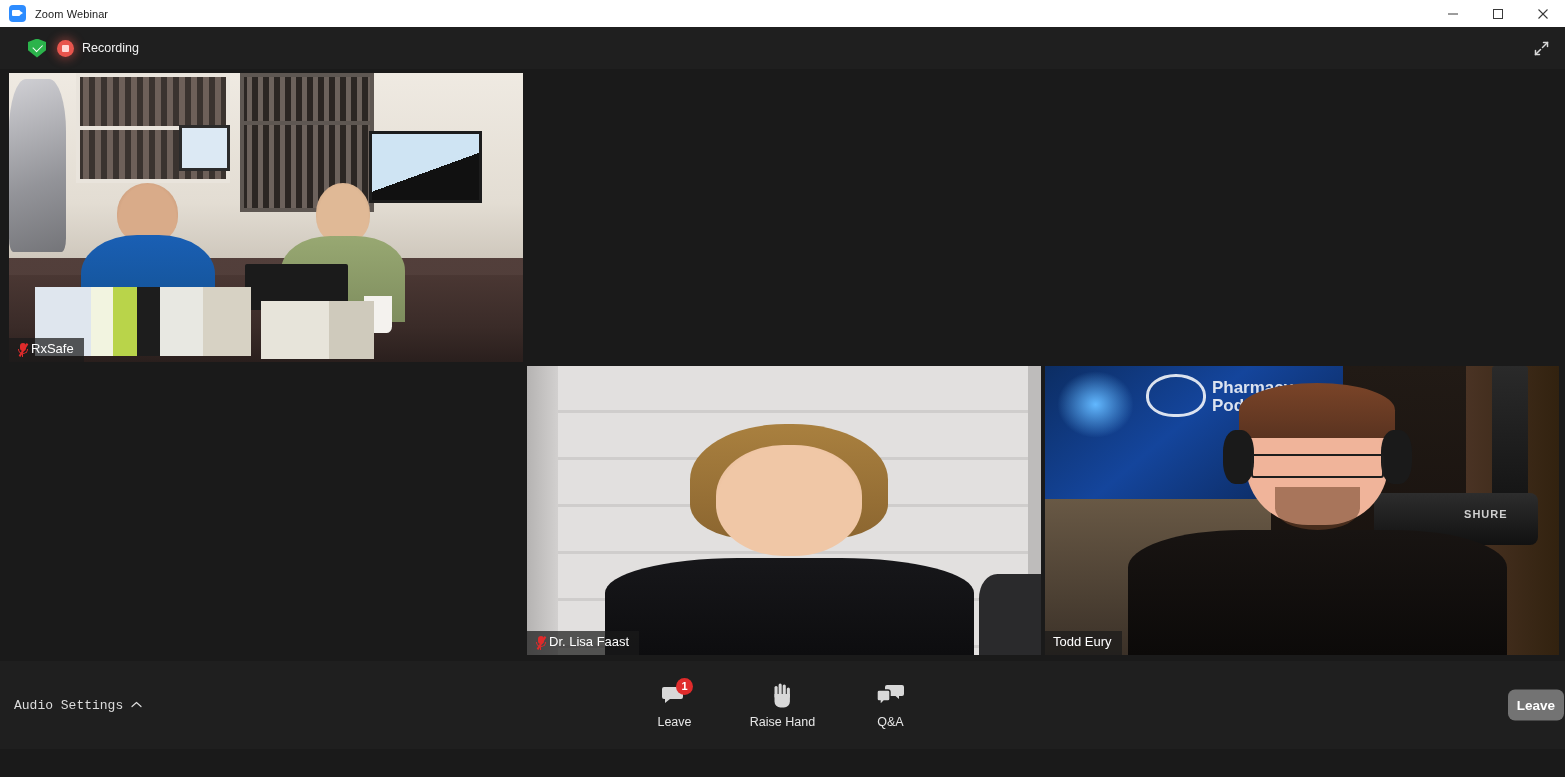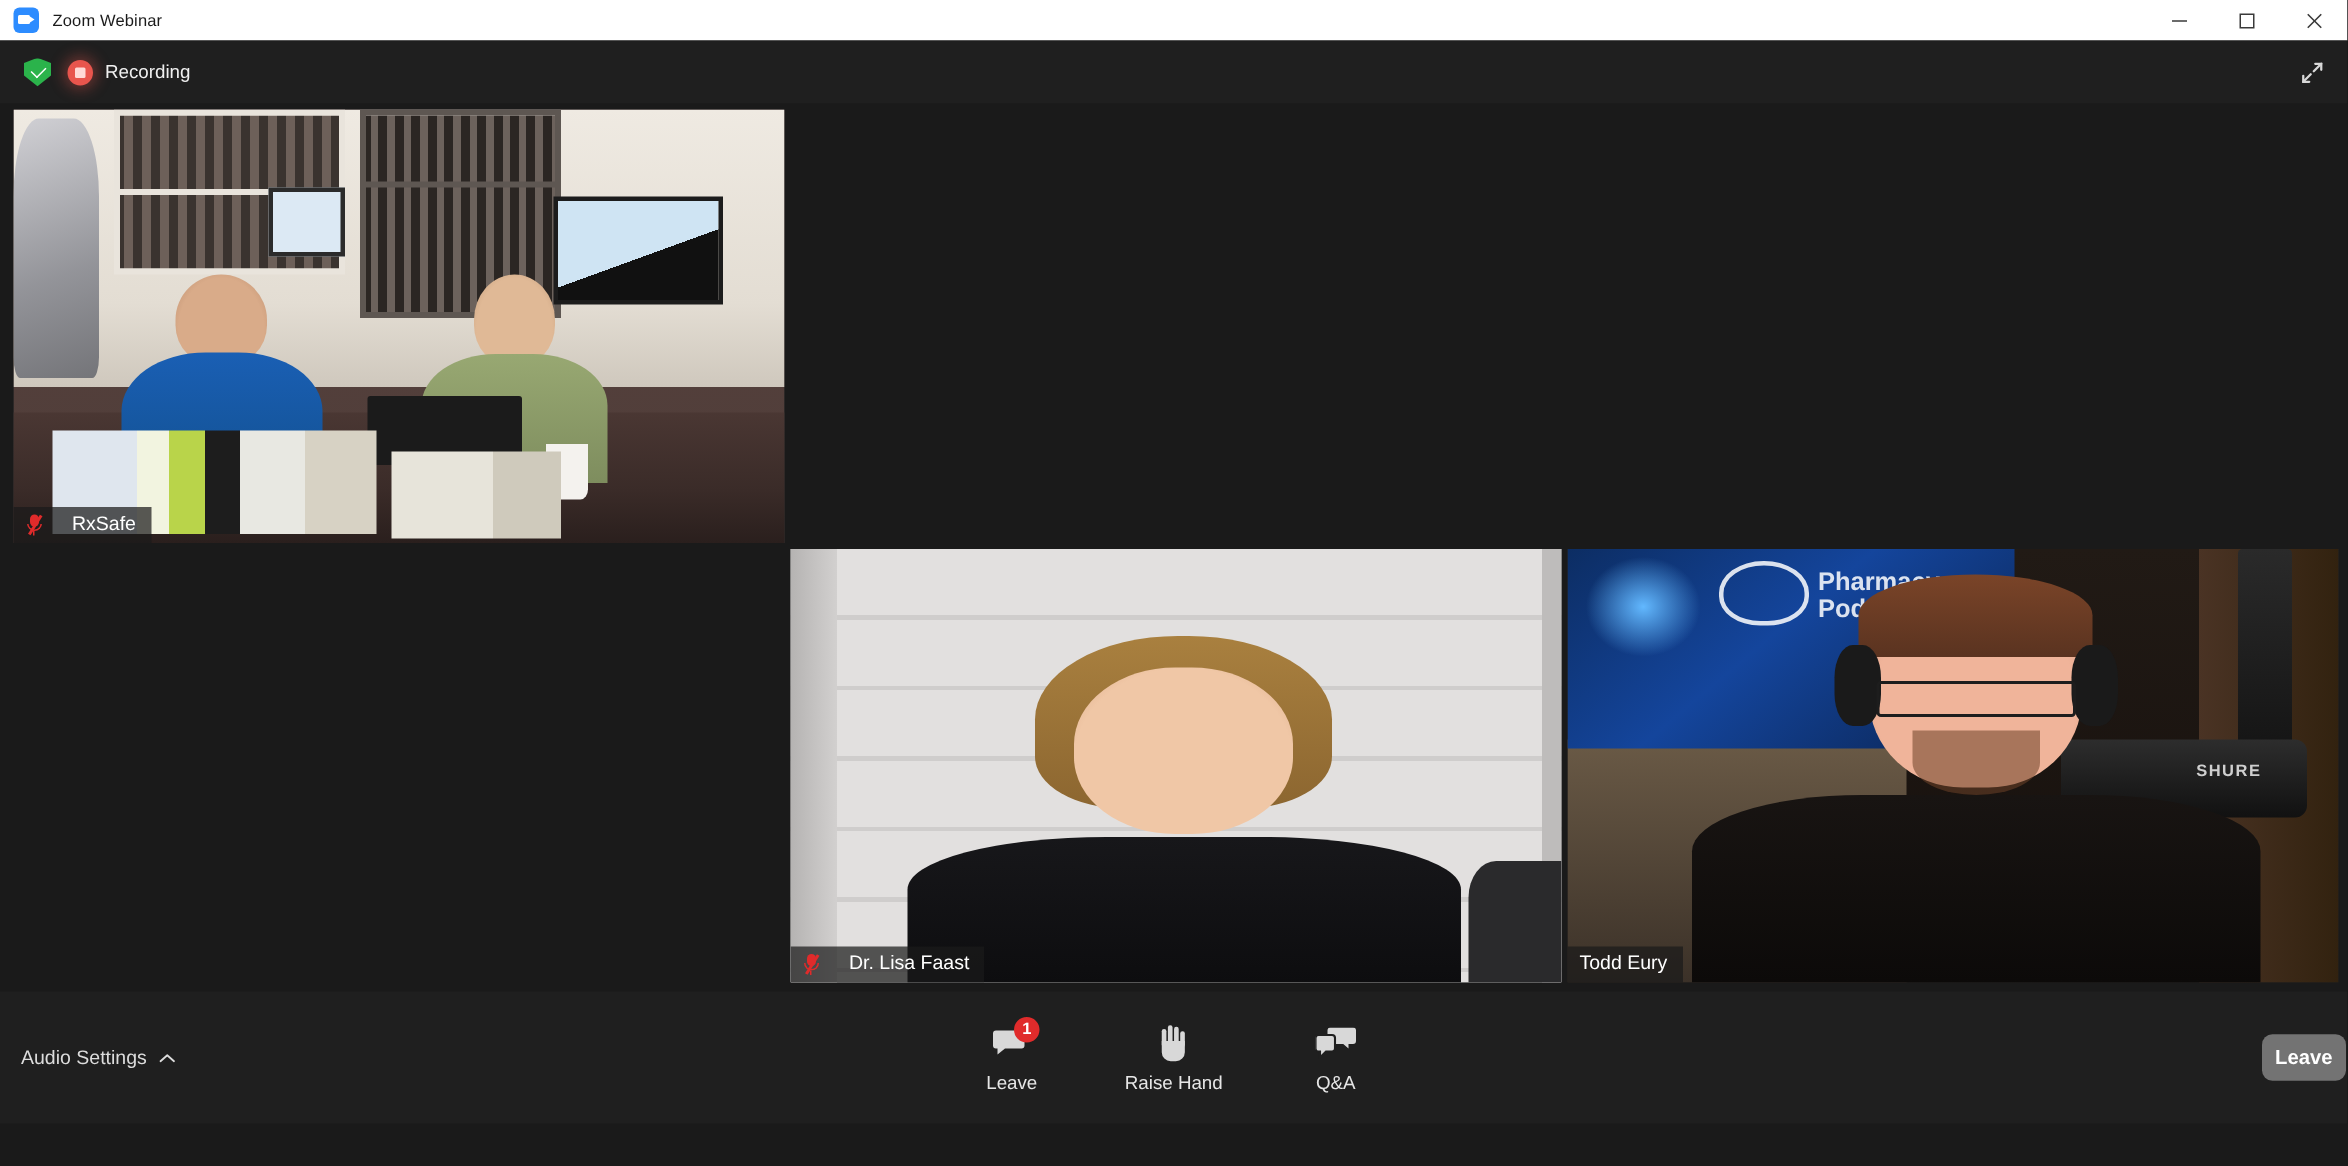--- a/index.html
+++ b/index.html
@@ -51,21 +51,21 @@
     color: #3a3a3a;
   }
   .wbtn svg { display:block; }
 
   
   #topbar {
     height: 42px;
     background: #1f1f1f;
     display: flex;
     align-items: center;
-    padding: 0 16px;
+    padding: 0 28px;
     position: relative;
   }
   #topbar-left { display: flex; align-items: center; gap: 11px; }
   .shield {
     width: 18px; height: 19px;
     background: #2bb34b;
     position: relative;
     -webkit-clip-path: polygon(50% 0%, 100% 18%, 100% 62%, 50% 100%, 0% 62%, 0% 18%);
     clip-path: polygon(50% 0%, 100% 18%, 100% 62%, 50% 100%, 0% 62%, 0% 18%);
   }
@@ -106,21 +106,21 @@
     overflow: hidden;
   }
   .tile.active-speaker { outline: 3px solid #d8e84c; outline-offset: -3px; }
   .vid { position: absolute; inset: 0; overflow: hidden; }
   .vid.pillar { left: 21%; right: 21%; }
   .nameplate {
     position: absolute; left: 0; bottom: 0;
     background: rgba(26,26,26,.72);
     color: #fff; font-size: 13px;
     padding: 4px 10px 5px 8px;
-    display: flex; align-items: center; gap: 20px;
+    display: flex; align-items: center; gap: 3px;
     max-width: 70%;
     z-index: 5;
     line-height: 1.15;
   }
   .mic-muted {
     width: 11px; height: 14px; position: relative; flex: 0 0 auto;
   }
   .mic-muted .body {
     position: absolute; left: 2.5px; top: 0;
     width: 6px; height: 8px; border-radius: 3px; background: #e02b2b;
@@ -393,21 +393,21 @@
     height: 88px;
     background: #1f1f1f;
     position: relative;
     display: flex;
     align-items: center;
     justify-content: center;
   }
   #audio-settings {
     position: absolute; left: 14px; top: 50%; transform: translateY(-50%);
     display: flex; align-items: center; gap: 8px;
-    color: #dcdcdc; font-size: 13px;
+    color: #dcdcdc; font-size: 13px; font-family: Liberation Mono, monospace;
   }
   #audio-settings .caret { display:block; }
   #center-controls { display: flex; align-items: flex-start; gap: 36px; }
   .ctrl {
     width: 72px;
     display: flex; flex-direction: column; align-items: center; gap: 7px;
     color: #e6e6e6;
     padding-top: 2px;
   }
   .ctrl .glyph { position: relative; height: 24px; display: flex; align-items: center; justify-content: center; }

